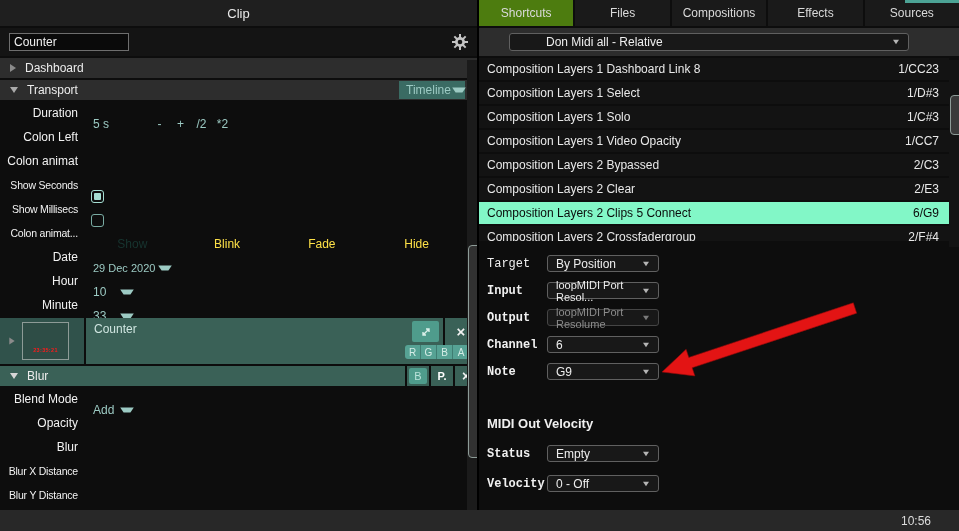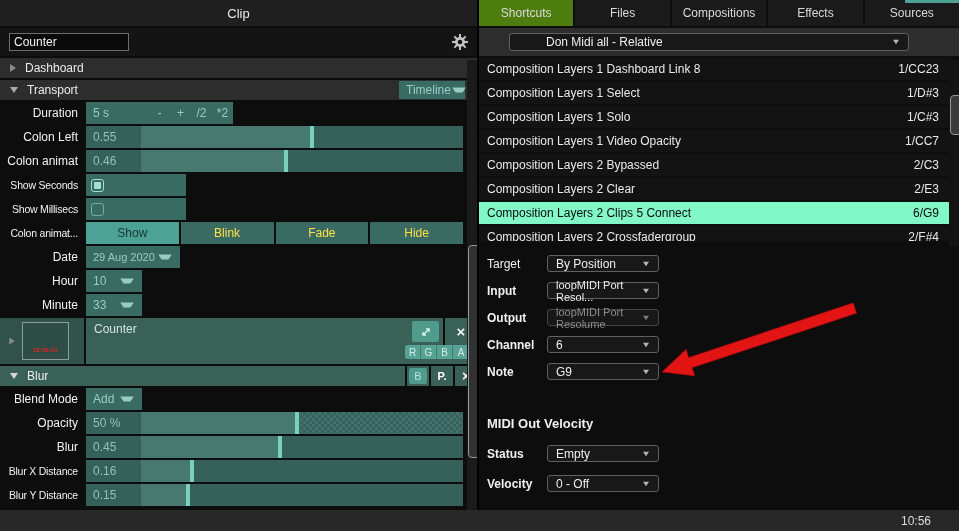--- a/index.html
+++ b/index.html
@@ -17,21 +17,21 @@
   .name-input { width:120px; height:18px; background:#0a0a0a; border:1px solid #6e6e6e;
     color:#f0f0f0; font-size:12px; padding:0 4px; outline:none; }
   .gear { margin-left:auto; width:16px; height:16px; }
   .section-row { height:20px; background:#2d2d2d; margin-bottom:2px; display:flex;
     align-items:center; padding:0 12px 0 10px; color:#ececec; font-size:12px; gap:9px; }
   .tri-r { width:0; height:0; border-left:6px solid #8b8b8b; border-top:4px solid transparent;
     border-bottom:4px solid transparent; }
   .tri-d { width:0; height:0; border-top:6px solid #a9a9a9; border-left:4px solid transparent;
     border-right:4px solid transparent; }
   .tri-d.teal { border-top-color:#9ccac3; transform:scale(.85); }
-  .prow { display:flex; height:22px; margin-bottom:2px; }
+  .prow { display:flex; height:22px; margin-bottom:2px;align-items:flex-end; }
   .prow .lbl { width:84px; color:#f2f2f2; font-size:12px; text-align:right;
     padding-right:6px; line-height:22px; white-space:nowrap; }
   .prow .lbl.sm { font-size:10.5px; letter-spacing:-.2px; }
   .prow .ctrl { width:377px; position:relative; margin-left:2px; }
   .slider { position:absolute; inset:0; background:#35615a; overflow:hidden; }
   .slider .band { position:absolute; top:0; bottom:0; background:#487971; }
   .slider .marker { position:absolute; top:0; bottom:0; width:4px; background:#79cfc0; }
   .slider .checker { position:absolute; top:0; bottom:0; right:0; background:#35615a;
     background-image:linear-gradient(45deg,#42726b 25%,transparent 25%,transparent 75%,#42726b 75%),
       linear-gradient(45deg,#42726b 25%,transparent 25%,transparent 75%,#42726b 75%);
@@ -111,21 +111,21 @@
   .dd-dark .tri-d { border-top-color:#b5b5b5; transform:scale(.75); }
   .preset-dd { margin-left:30px; width:400px; height:18px;padding-left:36px; }
   .srow { height:22px; margin-bottom:2px; margin-right:10px; background:#131313;
     display:flex; align-items:center; padding:0 10px 0 8px; font-size:12px; color:#e9e9e9;
     cursor:pointer; }
   .srow .key { margin-left:auto; }
   .srow.selected { background:#82f7c7; color:#0b0b0b; }
   .srow.cut { height:15px; overflow:hidden; align-items:flex-start; line-height:22px; margin-bottom:0; }
   .sform { padding:14px 0 0 8px; color:#f0f0f0; font-size:12px; }
   .frow { display:flex; align-items:center; height:17px; margin-bottom:10px; }
-  .frow .flbl { width:60px; font-weight:bold; }
+  .frow .flbl { width:60px; font-weight:bold;font-family:Liberation Mono, monospace; }
   .frow .flbl.normal { font-weight:normal; }
   .fdd { width:112px; height:17px; }
   .fdd.disabled { color:#8c8c8c; border-color:#454545; font-size:11px; }
   .midi-heading { font-weight:bold; margin:36px 0 14px; font-size:13px; }
   .frow.spaced { margin-bottom:13px; }
   #arrow-svg { position:absolute; inset:0; pointer-events:none; z-index:6; }
 
   
   .status-bar { position:absolute; left:0; top:510px; width:959px; height:21px;
     background:#282828; display:flex; align-items:center; }
@@ -228,21 +228,21 @@
         <div class="opt">Fade</div>
         <div class="opt">Hide</div>
       </div>
     </div>
   </div>
 
   <div class="prow">
     <div class="lbl">Date</div>
     <div class="ctrl">
       <div class="chip dd dd-date" style="font-size:11px;">
-        <span>29 Aug 2020</span>
+        <span>29 Dec 2020</span>
         <span class="arr tri-d teal"></span>
       </div>
     </div>
   </div>
 
   <div class="prow">
     <div class="lbl">Hour</div>
     <div class="ctrl">
       <div class="chip dd dd-60">
         <span>10</span>

